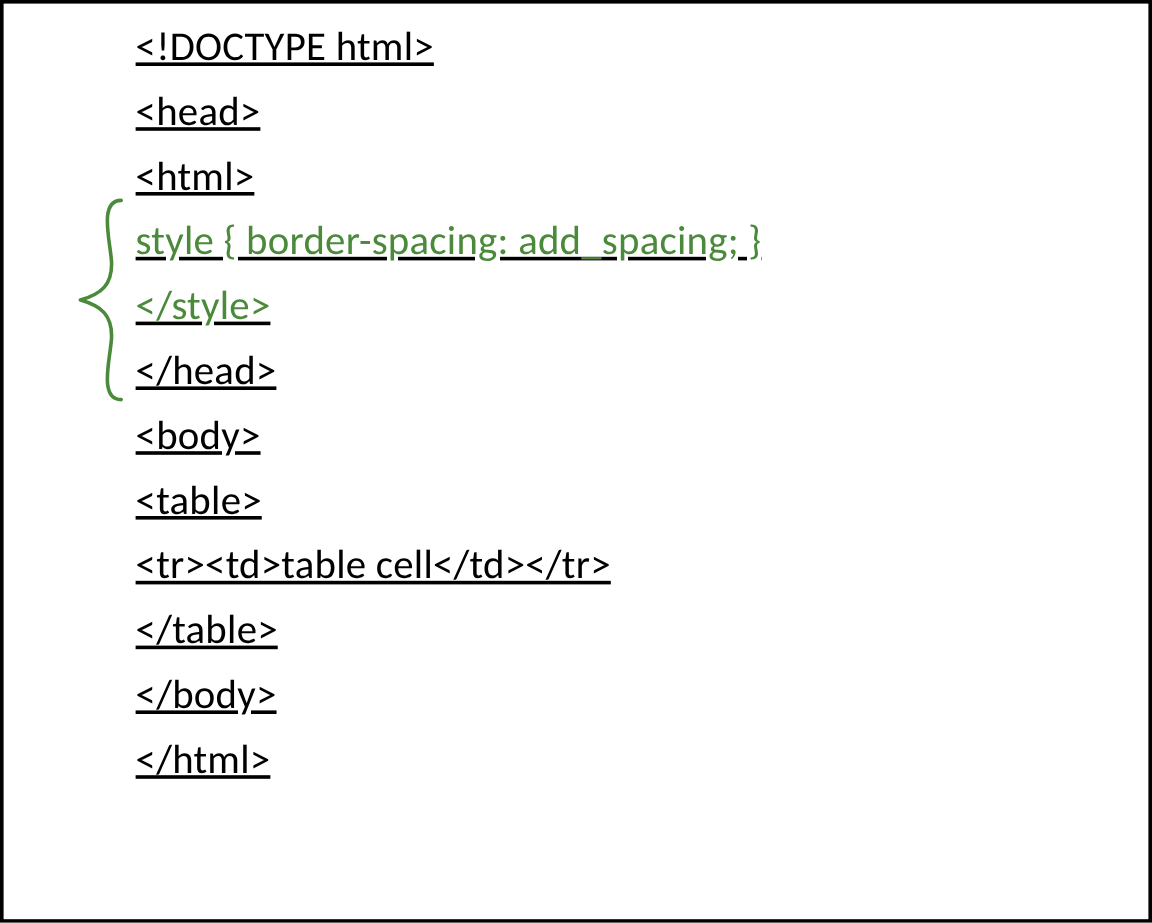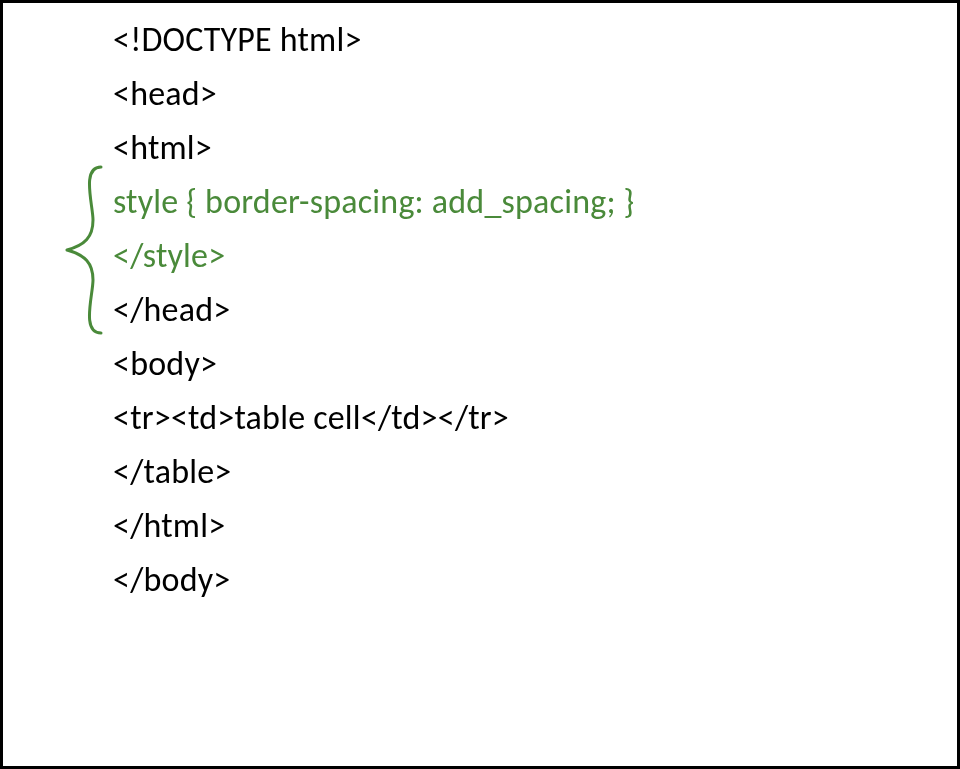--- a/index.html
+++ b/index.html
@@ -11,20 +11,21 @@
     font-family: Calibri, "Segoe UI", Arial, sans-serif;
   }
   .frame {
     position: relative;
     box-sizing: border-box;
     width: 960px;
     height: 769px;
     border: 3px solid #000;
     background: #ffffff;
     padding: 10px 20px 24px 110px;
+    text-decoration: underline;
   }
   .code-line {
     font-size: 34px;
     line-height: 54px;
     color: #000;
     white-space: pre;
     letter-spacing: 0.2px;
   }
   .highlight {
     color: #4a8a3a; 
@@ -55,18 +56,19 @@
              C30,130 18,168 38,168"></path>
   </svg>
 
   <div class="code-line">&lt;!DOCTYPE html&gt;</div>
   <div class="code-line">&lt;head&gt;</div>
   <div class="code-line">&lt;html&gt;</div>
   <div class="code-line highlight">style { border-spacing: add_spacing; }</div>
   <div class="code-line highlight">&lt;/style&gt;</div>
   <div class="code-line">&lt;/head&gt;</div>
   <div class="code-line">&lt;body&gt;</div>
+  <div class="code-line">&lt;table&gt;</div>
   <div class="code-line">&lt;tr&gt;&lt;td&gt;table cell&lt;/td&gt;&lt;/tr&gt;</div>
   <div class="code-line">&lt;/table&gt;</div>
+  <div class="code-line">&lt;/body&gt;</div>
   <div class="code-line">&lt;/html&gt;</div>
-  <div class="code-line">&lt;/body&gt;</div>
 
 </div>
 
 </body></html>

